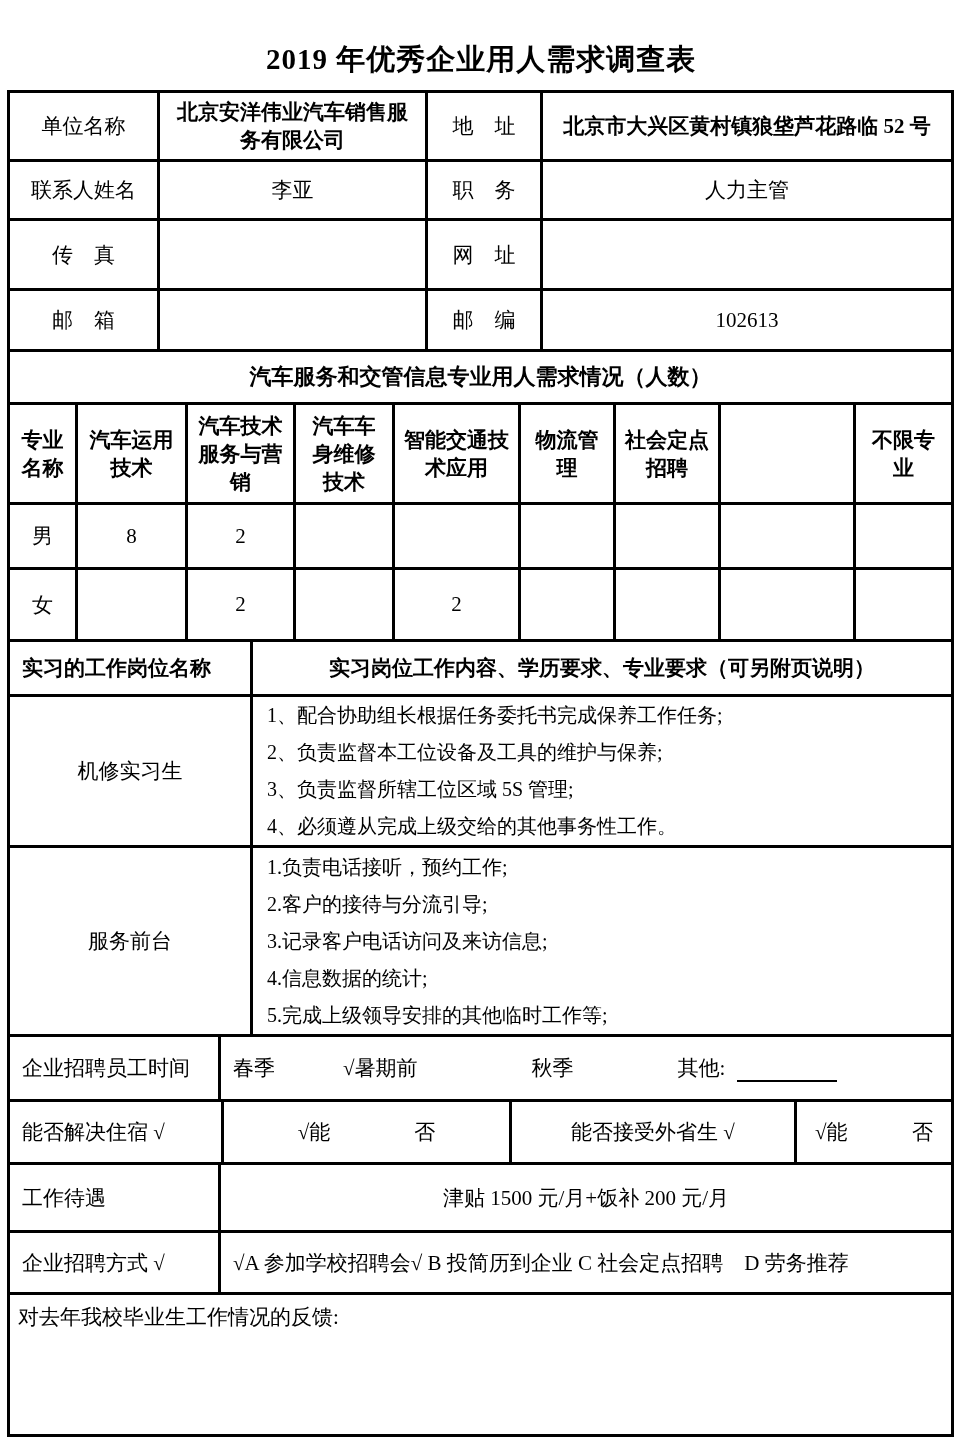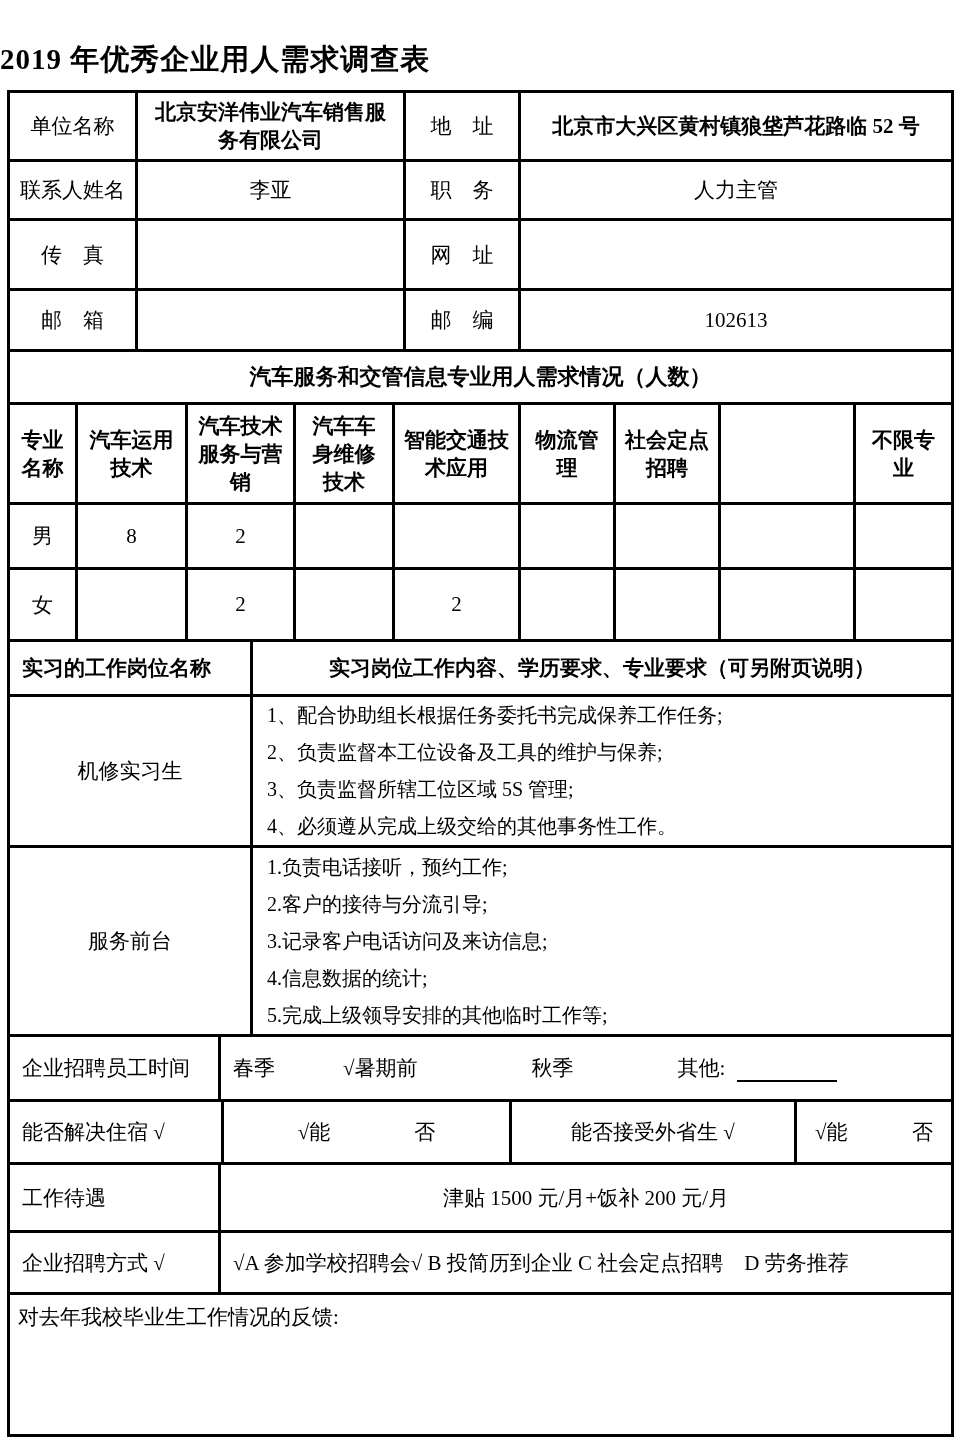--- a/index.html
+++ b/index.html
@@ -1,26 +1,26 @@
 <!DOCTYPE html>
 <html><head>
 <meta charset="utf-8">
 <style>
   html,body{margin:0;padding:0;background:#fff;color:#000;}
   body{width:962px;font-family:"Liberation Serif","DejaVu Serif",serif;}
-  .title{text-align:left;font-size:29px;font-weight:bold;margin:40px 0 10px 0;letter-spacing:1px;}
+  .title{text-align:center;font-size:29px;font-weight:bold;margin:40px 0 10px 0;letter-spacing:1px;}
   .tbl{margin-left:7px;width:947px;border:3px solid #000;box-sizing:border-box;background:#fff;}
   .row{display:flex;border-bottom:3px solid #000;box-sizing:border-box;}
   .row:last-child{border-bottom:none;}
   .cell{border-right:3px solid #000;box-sizing:border-box;display:flex;align-items:center;justify-content:center;text-align:center;font-size:21px;padding:2px 8px;overflow:hidden;}
   .cell.lastc{border-right:none;flex:1;}
   .bold{font-weight:bold;}
   .txtleft{justify-content:flex-start;text-align:center;}
   
-  .w1{width:128px;flex:none;}
+  .w1{width:150px;flex:none;}
   .w2{width:268px;flex:none;}
   .w3{width:115px;flex:none;}
   
   .sc1{width:68px;flex:none;}
   .sc2{width:110px;flex:none;}
   .sc3{width:108px;flex:none;}
   .sc4{width:99px;flex:none;}
   .sc5{width:126px;flex:none;}
   .sc6{width:95px;flex:none;}
   .sc7{width:105px;flex:none;}

